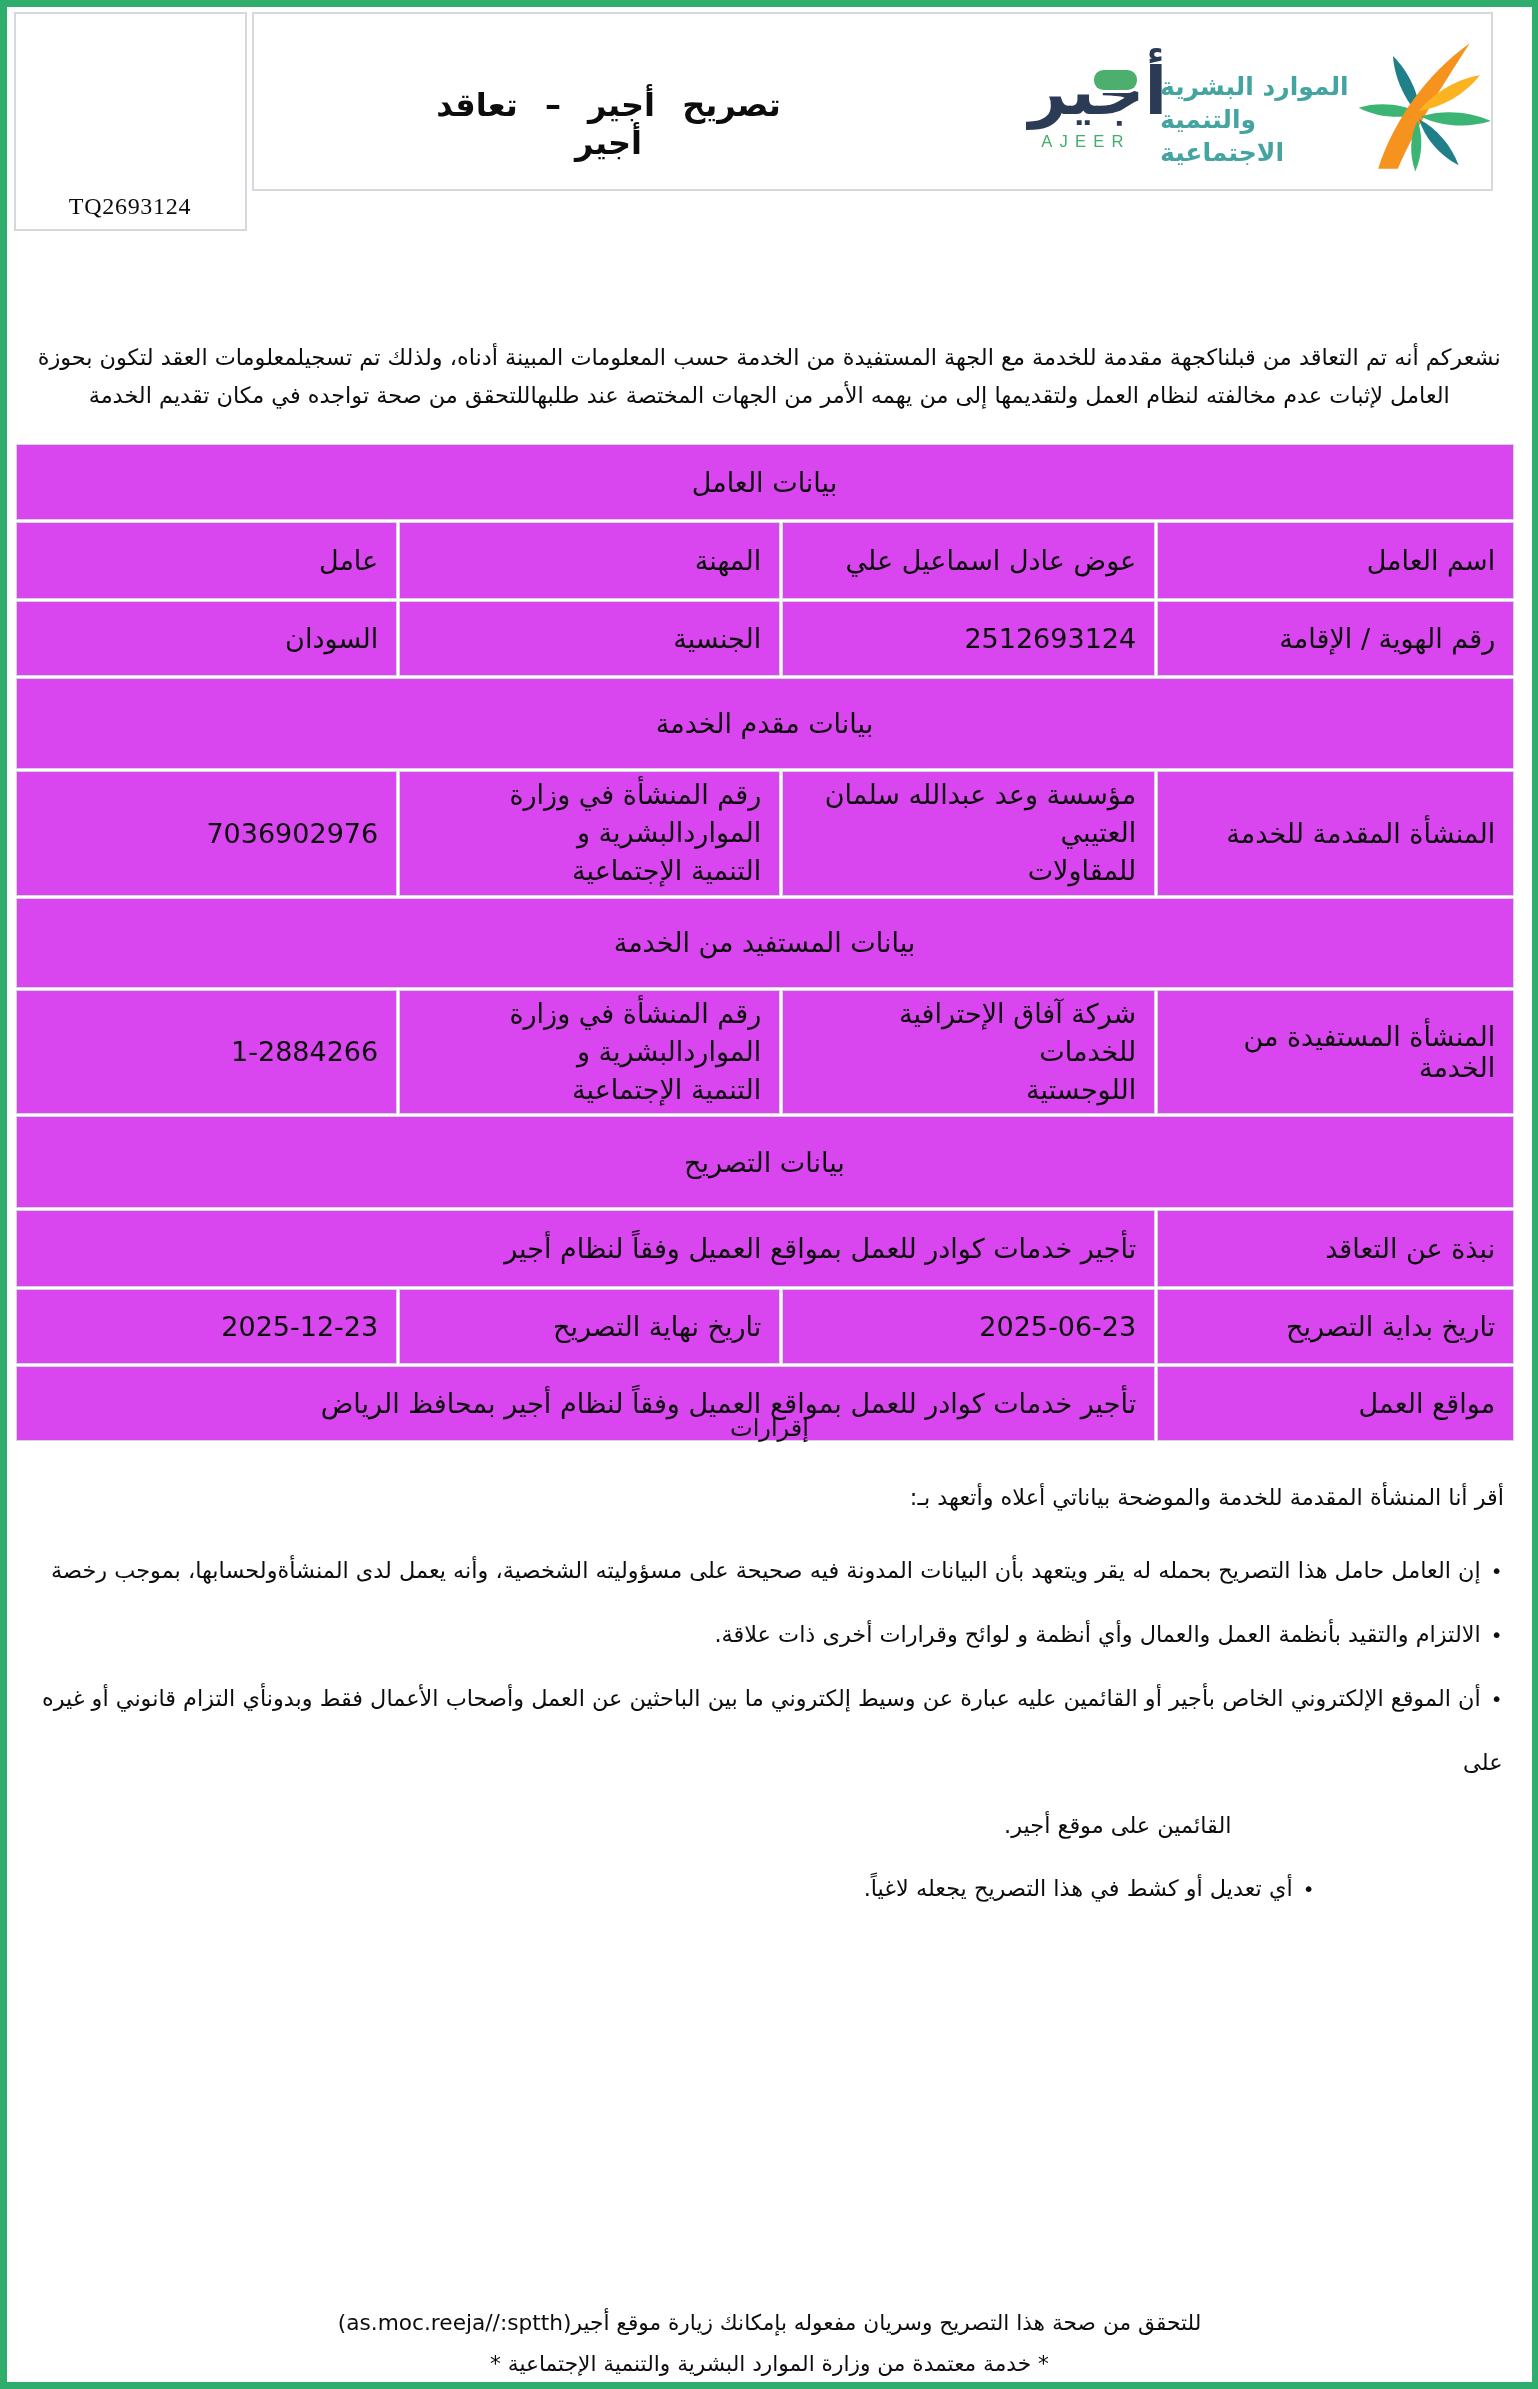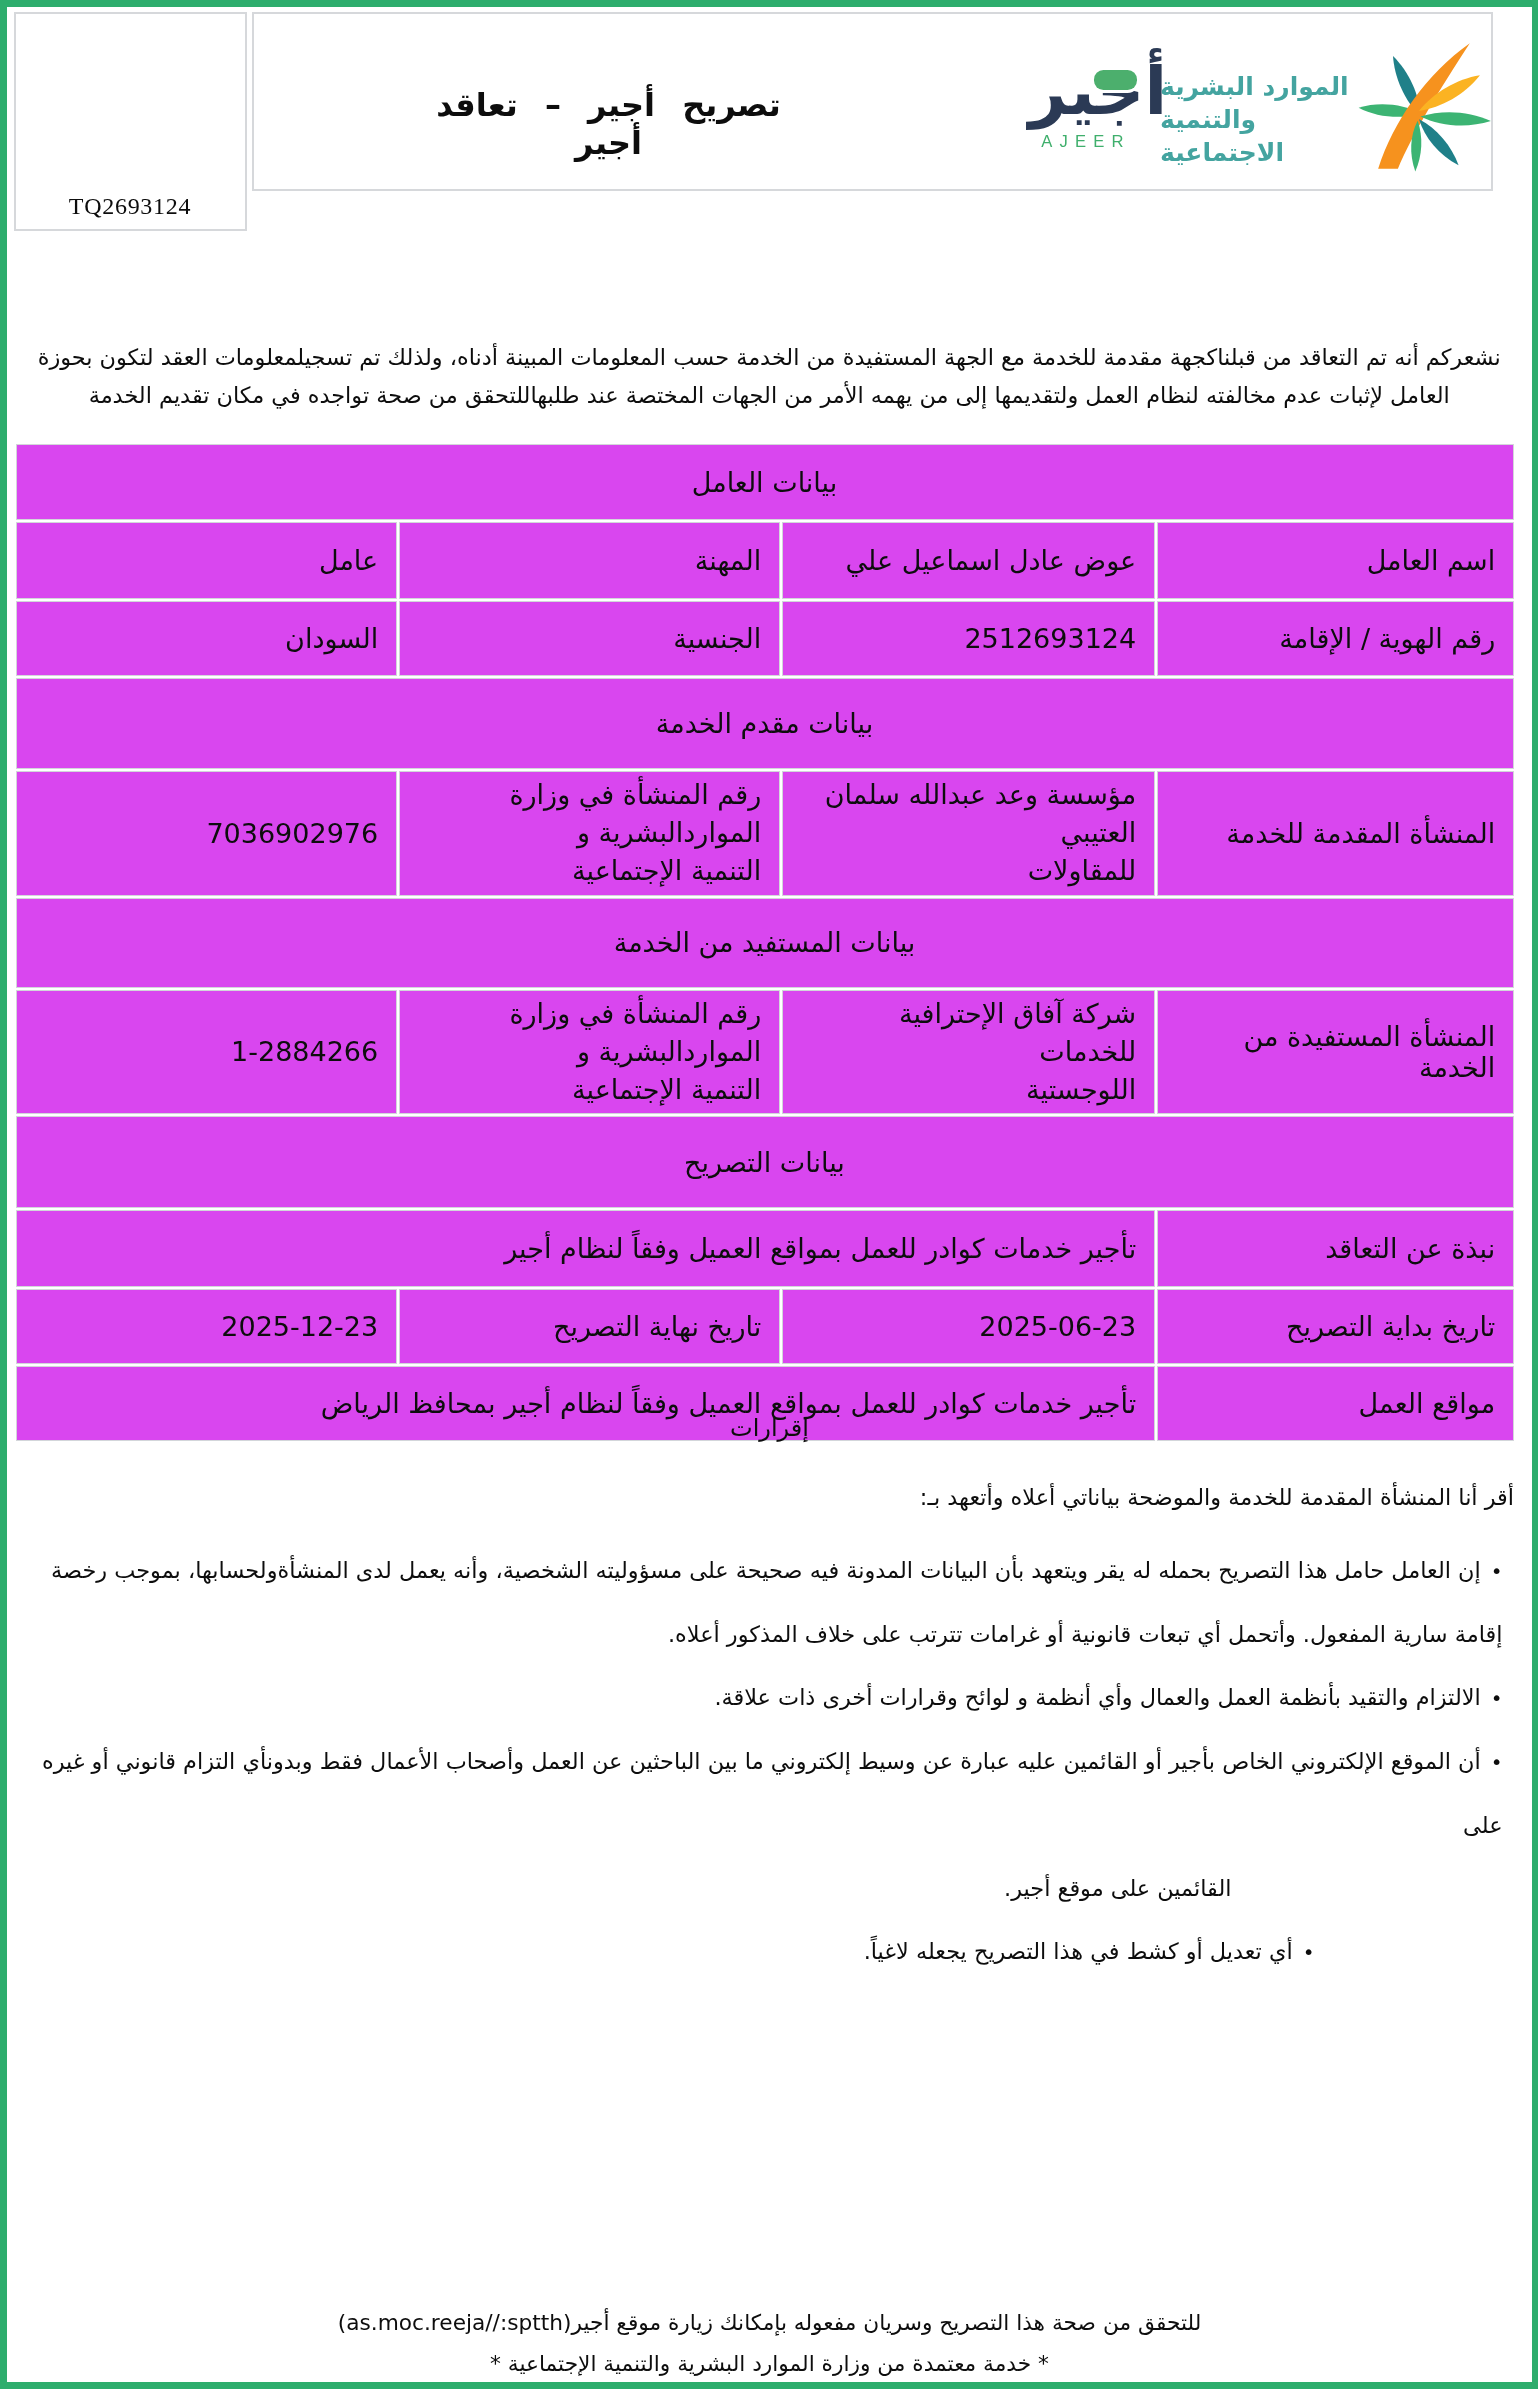--- a/index.html
+++ b/index.html
@@ -40,21 +40,21 @@
   td.val{text-align:right;}
   td.num{direction:ltr;text-align:right;}
   td.ml{white-space:pre-line;line-height:38px;}
   tr.sech1 td{height:76px;} tr.sech2 td{height:91px;} tr.sech3 td{height:90px;text-align:center;} tr.sech4 td{height:92px;}
   tr.drow td{height:77px;} tr.drow2 td{height:75px;} tr.dtall td{height:105px;}
   td.summary{padding-left:43px;padding-right:161px;}
   td.locations{padding-right:38px;}
 
   
   .decl-title{position:absolute;left:0;top:1407px;width:100%;text-align:center;direction:rtl;font-size:24px;}
-  .decl-intro{position:absolute;left:18px;top:1477px;width:1489px;direction:rtl;text-align:right;
+  .decl-intro{position:absolute;left:8px;top:1477px;width:1489px;direction:rtl;text-align:right;
               font-size:22.4px;padding-right:0;}
   .bullets{position:absolute;left:6.5px;top:1532px;width:1489px;direction:rtl;font-size:22.4px;line-height:63px;}
   .bline{text-align:right;}
   .bdot{display:inline-block;margin-left:10px;font-size:20px;}
   .ind-a{padding-right:271px;}
   .ind-b{padding-right:188px;}
 
   
   .footer{position:absolute;left:0;top:2295px;width:100%;text-align:center;direction:rtl;
           font-size:21.7px;line-height:41px;}
@@ -165,21 +165,20 @@
       <td class="val locations" colspan="3">تأجير خدمات كوادر للعمل بمواقع العميل وفقاً لنظام أجير بمحافظ الرياض</td>
     </tr>
   </tbody>
     </table>
 
   <div class="decl-title">إقرارات</div>
   <div class="decl-intro">أقر أنا المنشأة المقدمة للخدمة والموضحة بياناتي أعلاه وأتعهد بـ:</div>
 
   <div class="bullets">
     <div class="bline"><span class="bdot">•</span><span>إن العامل حامل هذا التصريح بحمله له يقر ويتعهد بأن البيانات المدونة فيه صحيحة على مسؤوليته الشخصية، وأنه يعمل لدى المنشأةولحسابها، بموجب رخصة</span></div>
-    <div class="bline">إقامة سارية المفعول. وأتحمل أي تبعات قانونية أو غرامات تترتب على خلاف المذكور أعلاه.</div>
     <div class="bline"><span class="bdot">•</span><span>الالتزام والتقيد بأنظمة العمل والعمال وأي أنظمة و لوائح وقرارات أخرى ذات علاقة.</span></div>
     <div class="bline"><span class="bdot">•</span><span>أن الموقع الإلكتروني الخاص بأجير أو القائمين عليه عبارة عن وسيط إلكتروني ما بين الباحثين عن العمل وأصحاب الأعمال فقط وبدونأي التزام قانوني أو غيره على</span></div>
     <div class="bline ind-a">القائمين على موقع أجير.</div>
     <div class="bline ind-b"><span class="bdot">•</span><span>أي تعديل أو كشط في هذا التصريح يجعله لاغياً.</span></div>
   </div>
 
   <div class="footer">
     <div>للتحقق من صحة هذا التصريح وسريان مفعوله بإمكانك زيارة موقع أجير(as.moc.reeja//:sptth)</div>
     <div>* خدمة معتمدة من وزارة الموارد البشرية والتنمية الإجتماعية *</div>
   </div>

